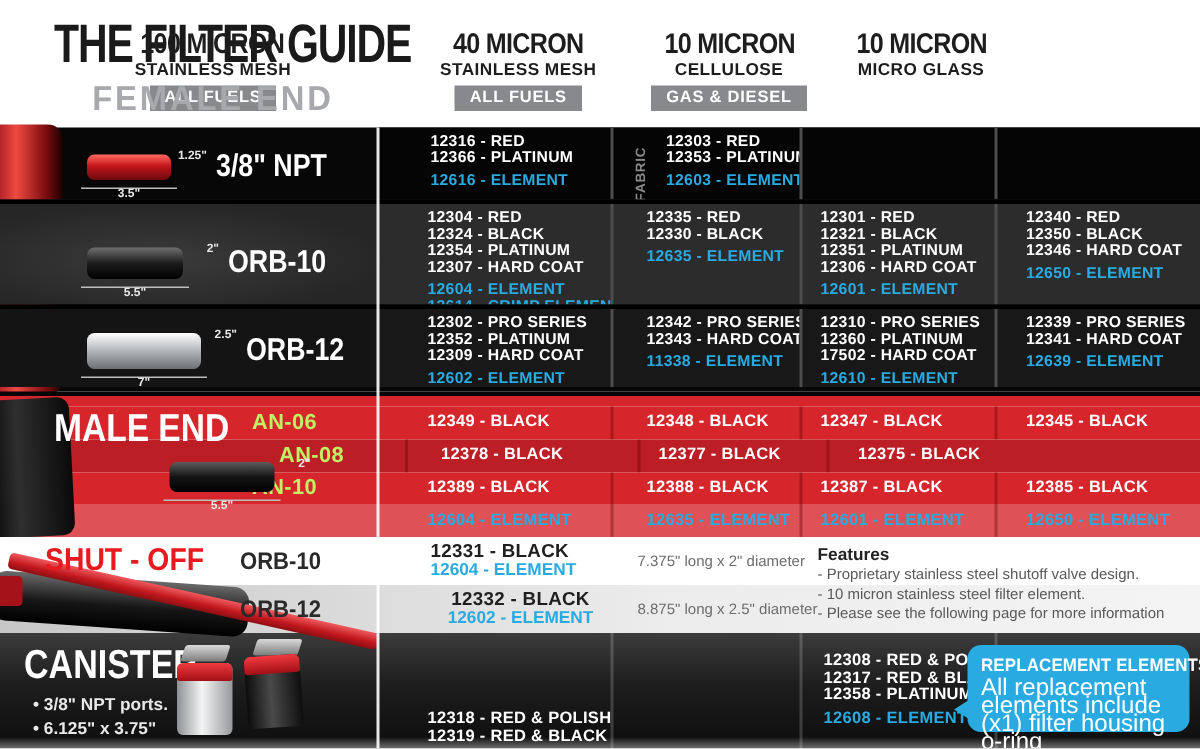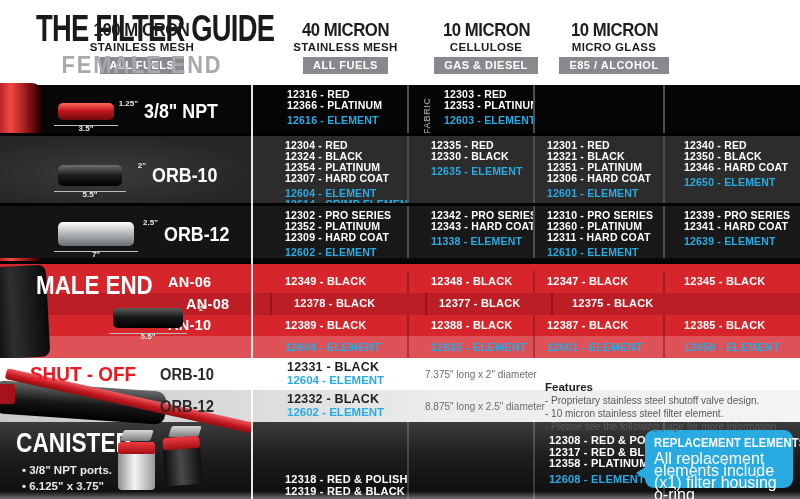--- a/index.html
+++ b/index.html
@@ -63,32 +63,32 @@
           display:flex; flex-direction:column; }
   .male-strip0 { height:7px; background:#d6262c; }
   .mrow { flex:1 1 0; position:relative; }
   .mrow.r1, .mrow.r3 { background:#d6262c; }
   .mrow.r2 { background:#bc1e25;margin-left:18px; }
   .mrow.r4 { background:#de5156; }
   .mrow .grid { height:100%; }
   .mcell { display:flex; align-items:center; }
   .mcell.sep { border-left:2px solid rgba(90,0,0,0.35); }
   .mcell .pn { font-size:11px; }
-  .an-label { color:#ffffff; font-weight:bold; font-size:14.5px; letter-spacing:0.3px; padding-left:168px; }
+  .an-label { color:#bef264; font-weight:bold; font-size:14.5px; letter-spacing:0.3px; padding-left:168px; }
   .male-left { position:absolute; left:0; top:0; width:252px; height:97px; z-index:3; }
   .male-photo { position:absolute; left:-12px; top:2px; width:60px; height:92px; border-radius:8px;
     background:linear-gradient(90deg,#000,#2f2f2f 40%,#0a0a0a); transform:rotate(-3deg); }
   .male-title { position:absolute; left:36px; top:6px; font-size:26px; font-weight:900; color:#fff;
                 transform:scaleX(0.86); transform-origin:left top; white-space:nowrap; letter-spacing:0px; }
   .male-img { position:absolute; left:55px; top:44px; }
 
   
   .shutoff { position:absolute; top:358px; left:0; width:800px; height:64px; background:#fff; z-index:5; }
   .srow { height:32px; position:relative; }
-  .srow.r2 { background:linear-gradient(90deg,#c7c7c7,#ececec 55%,#f4f4f4); }
+  .srow.r2 { background:linear-gradient(90deg,#c7c7c7,#ececec 55%,#f4f4f4);text-align:center; }
   .srow .grid { height:100%; }
   .scell { display:flex; flex-direction:column; justify-content:center; }
   .s-part { font-size:12.5px; font-weight:bold; color:#1f1f1f; letter-spacing:0.2px; line-height:13px; padding-left:35px; }
   .s-el { font-size:11.5px; font-weight:bold; color:#29abe2; line-height:13px; padding-left:35px; }
   .s-size { font-size:10px; color:#6d6d6d; padding-left:18px; white-space:nowrap; }
   .shut-title { position:absolute; left:30px; top:4px; font-size:21px; font-weight:900; color:#e8191f;
                 transform:scaleX(0.9); transform-origin:left top; z-index:7; white-space:nowrap; }
   .s-label { position:absolute; left:160px; font-size:16px; font-weight:bold; color:#2a2a2a; z-index:7;
              transform:scaleX(0.92); transform-origin:left center; }
   .s-label.l1 { top:8px; } .s-label.l2 { top:40px; }
@@ -122,21 +122,21 @@
   .can2 { left:48px; top:13px; background:linear-gradient(90deg,#0c0c0c,#4a4a4a 45%,#0e0e0e); transform:rotate(-4deg); }
   .repl-box { position:absolute; left:645px; top:8px; width:148px; height:58px; background:#29abe2;
               border-radius:9px; padding:6px 7px 0 9px; z-index:4; }
   .repl-box::before { content:""; position:absolute; left:-9px; bottom:8px; width:0; height:0;
     border-top:7px solid transparent; border-bottom:7px solid transparent; border-right:11px solid #29abe2; }
   .repl-title { font-size:12px; font-weight:900; color:#fff; letter-spacing:0.1px; white-space:nowrap;
                 transform:scaleX(0.94); transform-origin:left top; }
   .repl-text { margin-top:3px; font-size:16px; color:#fff; line-height:12px; }
 
   
-  .features { position:absolute; left:545px; top:22px; width:245px; z-index:7; }
+  .features { position:absolute; left:545px; top:5px; width:245px; z-index:7; }
   .feat-title { font-size:11.5px; font-weight:bold; color:#222; line-height:14px; }
   .feat-line { font-size:10px; color:#595959; line-height:13px; }
 
   
   .white-divider { position:absolute; left:251px; top:85px; width:2px; height:414px; background:#fff;
                    opacity:0.9; z-index:8; pointer-events:none; }
 </style>
 </head>
 <body>
 
@@ -159,21 +159,20 @@
         <div class="badge">ALL FUELS</div>
       </div>
       <div class="hcol">
         <div class="l1">10 MICRON</div>
         <div class="l2">CELLULOSE</div>
         <div class="badge">GAS &amp; DIESEL</div>
       </div>
       <div class="hcol">
         <div class="l1">10 MICRON</div>
         <div class="l2">MICRO GLASS</div>
-        <div class="badge">E85 / ALCOHOL</div>
       </div>
     </div>
   </div>
 
   <div class="female">
     <div class="red-photo"></div>
 
     <div class="frow frow1 grid">
       <div class="fcell f-labelcell">
         <div class="prod-wrap">
@@ -254,21 +253,21 @@
         <div class="pn el elgap">12602 - ELEMENT</div>
       </div>
       <div class="fcell data sep pad2">
         <div class="pn">12342 - PRO SERIES</div>
         <div class="pn">12343 - HARD COAT</div>
         <div class="pn el elgap">11338 - ELEMENT</div>
       </div>
       <div class="fcell data sep pad3">
         <div class="pn">12310 - PRO SERIES</div>
         <div class="pn">12360 - PLATINUM</div>
-        <div class="pn">12311 - HARD COAT</div>
+        <div class="pn">17502 - HARD COAT</div>
         <div class="pn el elgap">12610 - ELEMENT</div>
       </div>
       <div class="fcell data sep pad4">
         <div class="pn">12339 - PRO SERIES</div>
         <div class="pn">12341 - HARD COAT</div>
         <div class="pn el elgap">12639 - ELEMENT</div>
       </div>
     </div>
   </div>
 

